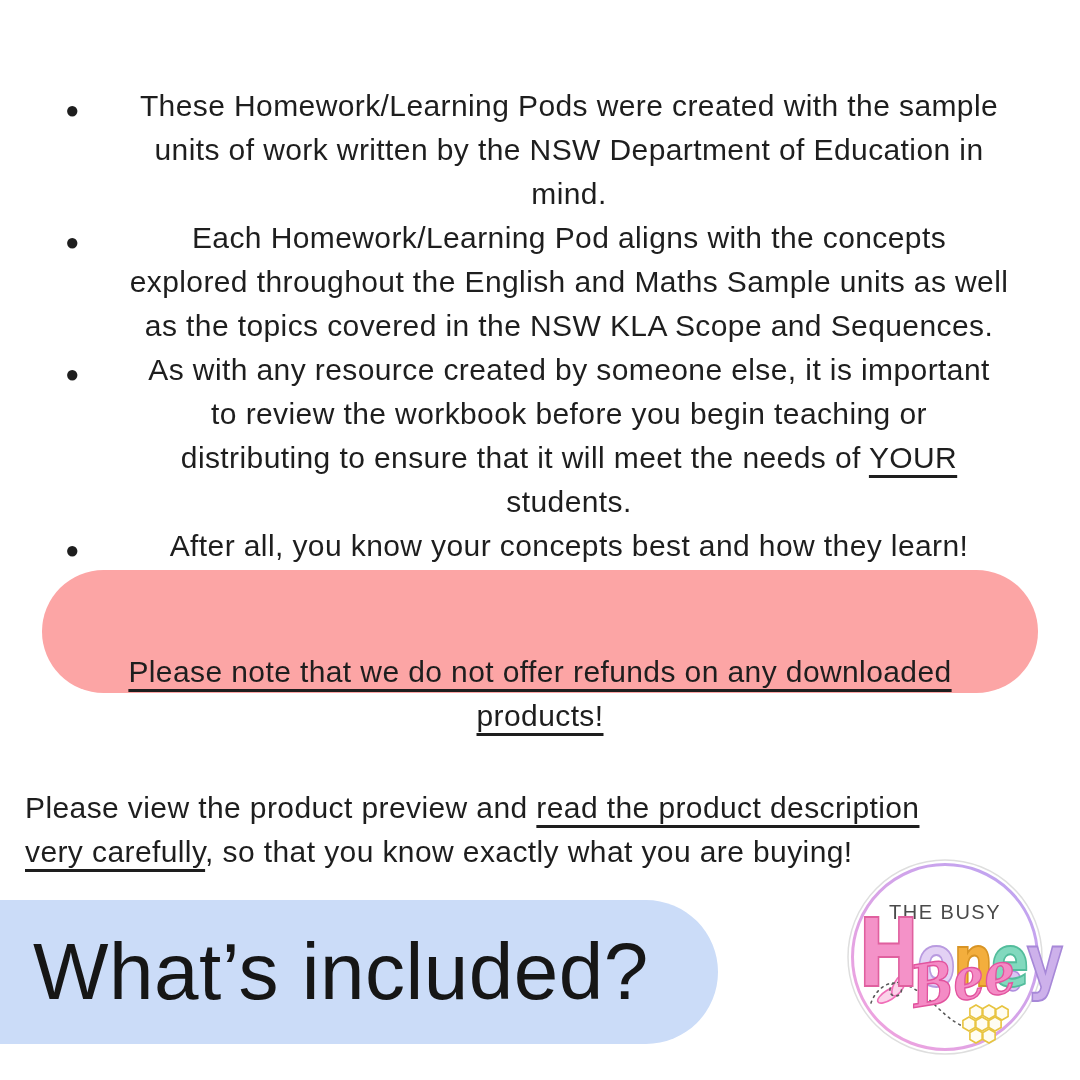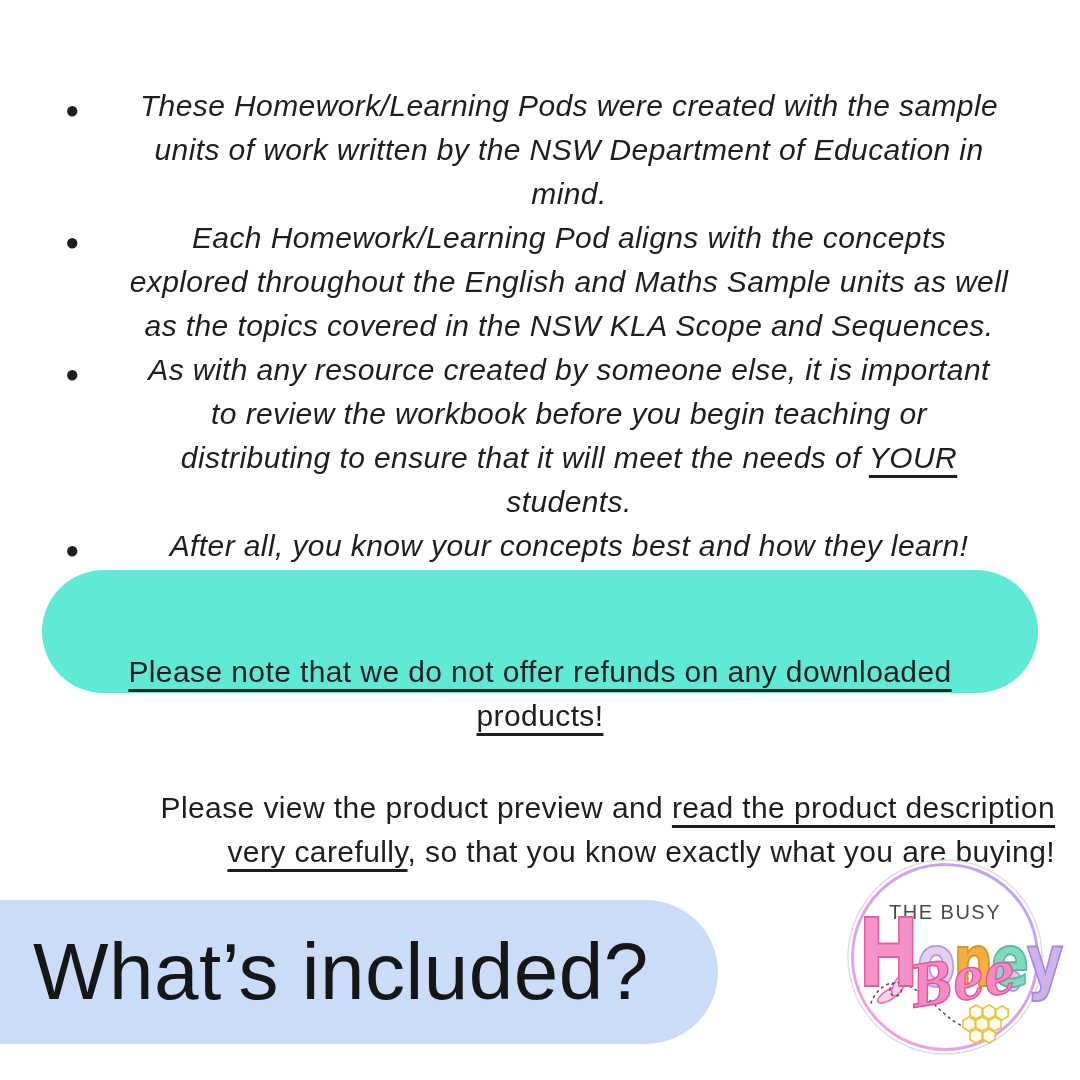--- a/index.html
+++ b/index.html
@@ -3,31 +3,31 @@
 <meta charset="utf-8">
 <style>
   html,body{margin:0;padding:0;background:#ffffff;}
   body{font-family:"Liberation Sans",sans-serif;color:#1e1e1e;}
   .canvas{position:relative;width:1080px;height:1080px;background:#ffffff;overflow:hidden;}
 
   
   .info-list{position:absolute;top:84px;left:45px;width:990px;margin:0;padding:0;list-style:none;}
   .info-list li{position:relative;padding-left:58px;font-size:30px;line-height:44px;letter-spacing:.4px;}
   .info-list .marker{position:absolute;left:20px;top:4px;font-size:24px;}
-  .info-list .li-text{display:block;text-align:center;white-space:pre-line;font-style:italic;}
+  .info-list .li-text{display:block;text-align:center;white-space:pre-line;}
 
   .u{text-decoration:underline;text-decoration-thickness:2.5px;text-underline-offset:7px;}
 
   
   .refund-box{position:absolute;top:570px;left:42px;width:996px;height:123px;border-radius:62px;
     box-sizing:border-box;padding:36px 46px 0 46px;text-align:center;
     font-size:30px;line-height:44px;letter-spacing:.4px;white-space:pre-line;}
 
   
-  .preview{position:absolute;top:742px;left:25px;width:1030px;text-align:right;
+  .preview{position:absolute;top:742px;left:25px;width:1030px;text-align:left;
     font-size:30px;line-height:44px;letter-spacing:.4px;white-space:pre-line;}
 
   
   .banner{position:absolute;top:900px;left:0;width:718px;height:144px;border-radius:0 72px 72px 0;
     display:flex;align-items:center;box-sizing:border-box;padding-left:33px;}
   .banner .banner-label{font-size:80px;letter-spacing:.5px;color:#161616;}
 
   
   .logo{position:absolute;left:845px;top:857px;width:200px;height:200px;}
   .logo svg{position:absolute;left:0;top:0;}
@@ -66,21 +66,21 @@
 to review the workbook before you begin teaching or
 distributing to ensure that it will meet the needs of </span><span class="u">YOUR</span><span>
 students.</span></span>
       </li>
       <li>
         <span class="marker">●</span>
         <span class="li-text"><span>After all, you know your concepts best and how they learn!</span></span>
       </li>
     </ul>
 
-  <div class="refund-box" id="refund-box" style="background: #5eead4;">
+  <div class="refund-box" id="refund-box" style="background: #fca5a5;">
     <span id="refund-text"><span class="u">Please note that we do not offer refunds on any downloaded
 products!</span></span>
   </div>
 
   <div class="preview">
     <span id="preview-text"><span>Please view the product preview and </span><span class="u">read the product description</span><span>
 </span><span class="u">very carefully</span><span>, so that you know exactly what you are buying!</span></span>
   </div>
 
   <div class="banner" id="banner" style="background: rgb(203, 220, 248);">

